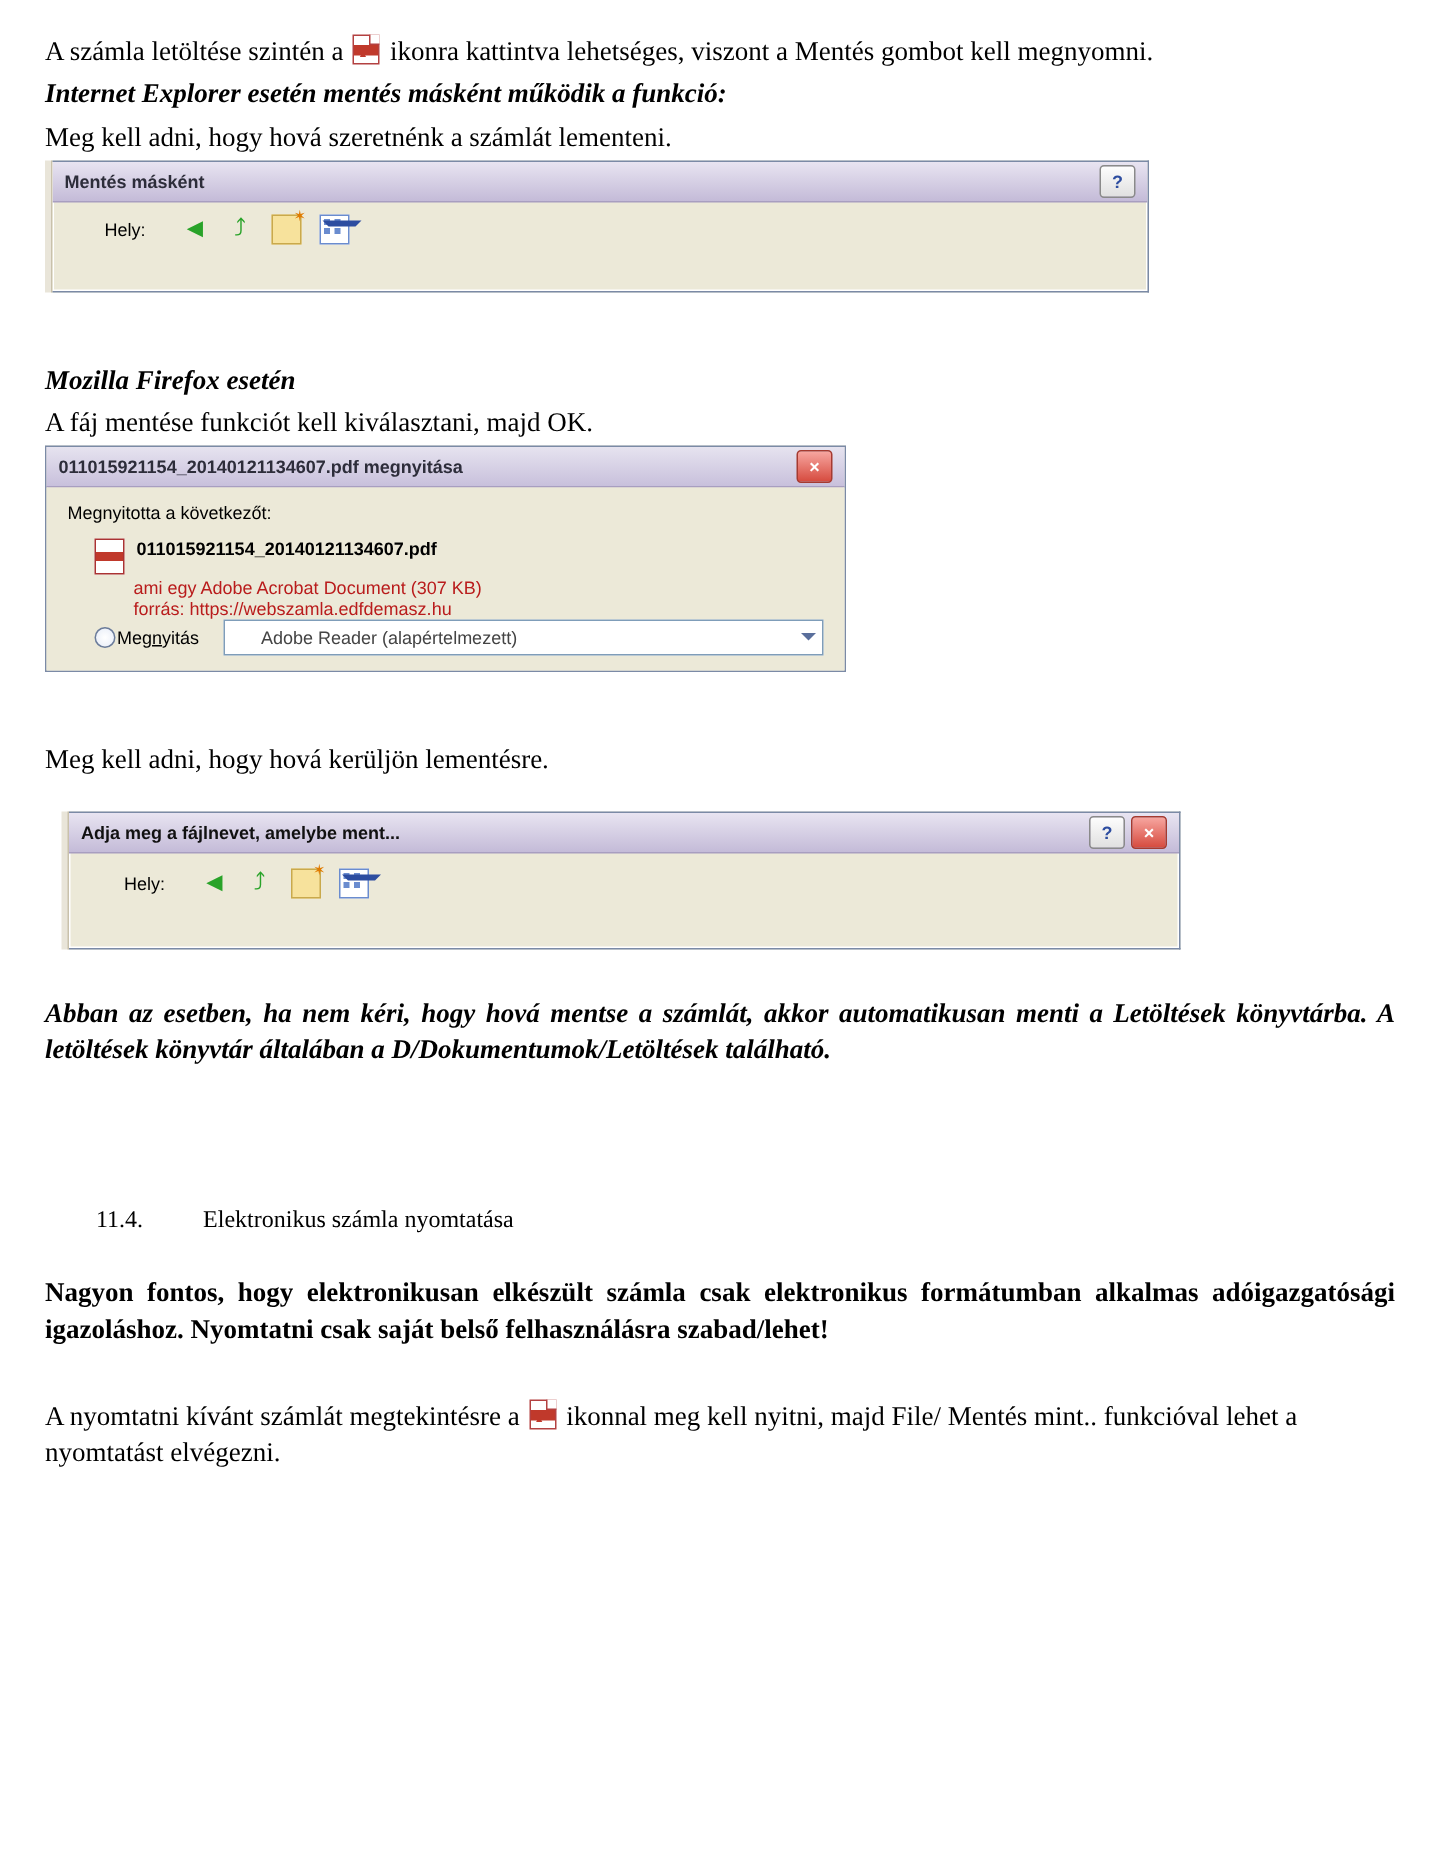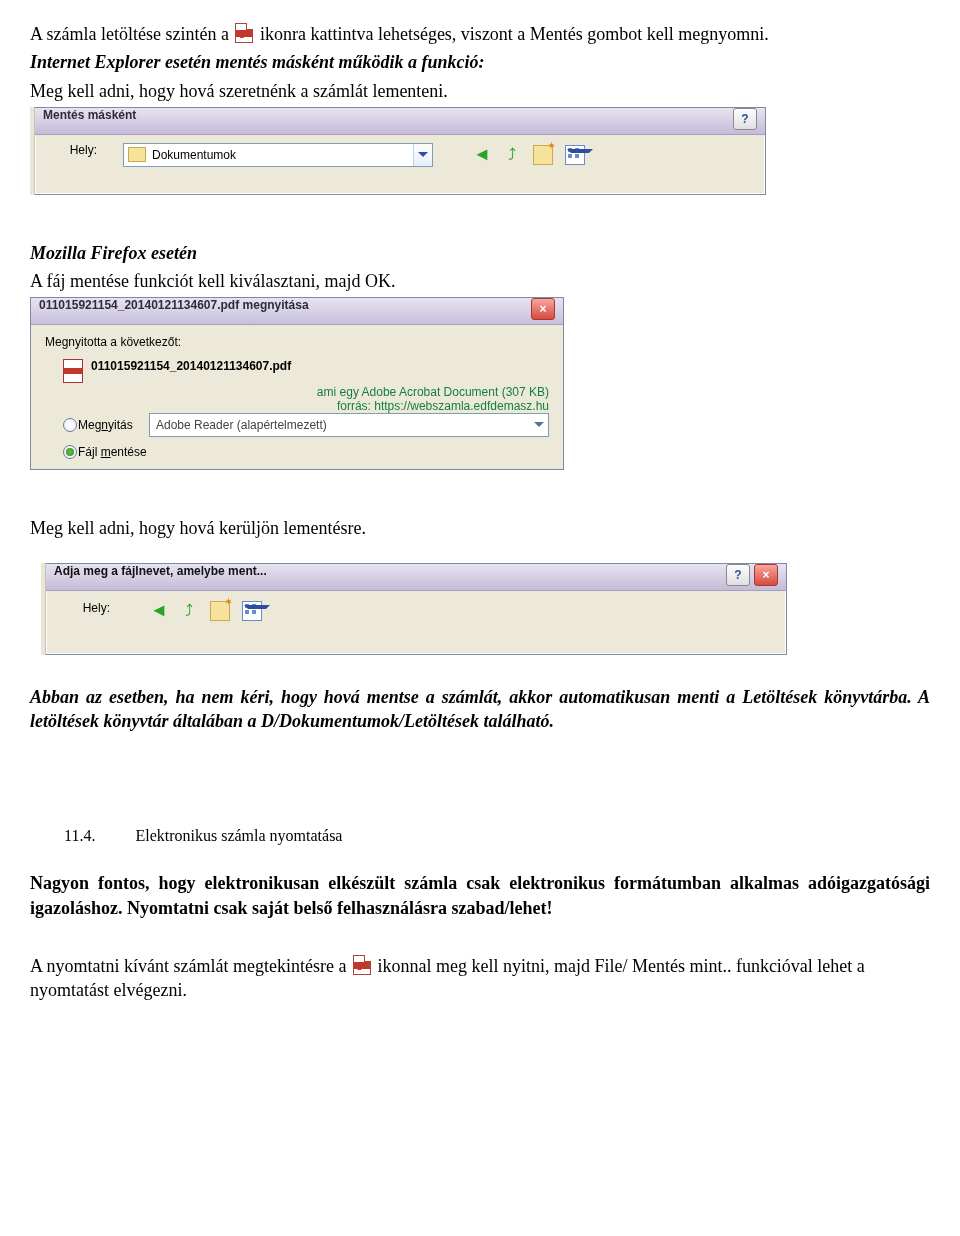--- a/index.html
+++ b/index.html
@@ -49,40 +49,40 @@
     color: #000;
     border: 1px solid #7b8aa6;
     background: #ece9d8;
     box-shadow: 0 0 0 1px #fff inset;
     position: relative;
   }
   .dialog .titlebar {
     height: 26px;
     background: linear-gradient(#e8e4f1, #c4bbd8);
     border-bottom: 1px solid #a89ec0;
-    display: flex; padding: 0 8px;
+    display: flex; align-items: center; padding: 0 8px;
     font-weight: bold;
     color: #2d2d3a;
   }
   .dialog .titlebar .right-controls {
     margin-left: auto; display: flex; gap: 4px;
   }
   .win-btn {
     width: 22px; height: 20px;
     border: 1px solid #8a8a8a;
     background: linear-gradient(#fdfdfd,#e0e0e0);
     border-radius: 3px;
     display: flex; align-items: center; justify-content: center;
     font-weight: bold;
   }
   .win-btn.help { color: #2d4da0; }
   .win-btn.close { background: linear-gradient(#f7a6a0,#d64b3f); color: #fff; border-color: #a53a30; }
 
   .dialog .body { padding: 10px 12px; }
-  .row { display: flex; gap: 26px; }
+  .row { display: flex; align-items: center; gap: 10px; }
   .label { width: 52px; text-align: right; }
   .combo {
     flex: 0 0 auto; height: 22px; background: #fff;
     border: 1px solid #7f9db9; display: flex; align-items: center;
     padding: 0 4px; position: relative;
   }
   .combo .folder-ico {
     width: 16px; height: 13px; background: #f7e29c;
     border: 1px solid #c9a94c; margin-right: 6px;
   }
@@ -120,35 +120,35 @@
   
   .ff-dialog { width: 532px; }
   .ff-dialog .content { background: #ece9d8; padding: 10px 14px; }
   .ff-dialog .filebox {
     display: flex; gap: 8px; margin: 10px 0 2px 18px;
   }
   .ff-dialog .file-ico {
     width: 18px; height: 22px; background: #fff; border: 1px solid #a33; position: relative;
   }
   .ff-dialog .file-ico::after { content:""; position:absolute; left:0; top:8px; width:100%; height:6px; background:#c0392b; }
-  .ff-dialog .file-meta { margin-left: 44px; color: #15803d; text-align: right; }
+  .ff-dialog .file-meta { margin-left: 44px; color: #b91c1c; }
   .ff-dialog .section-q { margin: 12px 0 6px 0; }
   .ff-dialog .opts { margin-left: 18px; display: flex; flex-direction: column; gap: 8px; }
   .ff-dialog .opt { display: flex; align-items: center; gap: 1px; }
   .radio {
     width: 12px; height: 12px; border: 1px solid #6b7c9b; border-radius: 50%;
     background: radial-gradient(#fff,#e6ecf7); position: relative; display:inline-block;
   }
   .radio.checked::after {
     content:""; position:absolute; left:2px; top:2px; width:8px; height:8px;
     border-radius:50%; background: radial-gradient(#6fbf4b,#2d8a1f);
   }
   .readonly-combo {
     flex: 1; height: 22px; background: #fff; border: 1px solid #7f9db9;
-    display: flex; align-items: center; padding: 0 20px 0 6px; position: relative;
+    display: flex; align-items: center; padding: 0 20px 0 24px; position: relative;
     color: #444;
   }
   .readonly-combo::after {
     content:""; position:absolute; right:4px; top:8px; border:5px solid transparent; border-top-color:#5a6f9c;
   }
 
   .cropped-left { border-left: none; }
   .dialog.saveas1 { width: 730px; height: 86px; overflow:hidden; }
   .dialog.saveas1 .body { padding: 8px 10px 6px 10px; }
   .dialog.saveas1 .combo { width: 300px; }
@@ -175,114 +175,105 @@
 <p class="bold italic">Internet Explorer esetén mentés másként működik a funkció:</p>
 <p>Meg kell adni, hogy hová szeretnénk a számlát lementeni.</p>
 
 <div style="display:flex; margin-top:2px;">
   <div class="left-sash"></div>
   <div class="dialog saveas1 cropped-left">
     <div class="titlebar">
       <span>Mentés másként</span>
       <div class="right-controls">
         <div class="win-btn help">?</div>
-      </div>
-    </div>
-    <div class="body">
-      <div class="row">
-        <div class="label">Hely:</div>
-        <div class="combo">
-          <span class="folder-ico"></span>
-          <span class="value">Dokumentumok</span>
-          <span class="arrow-btn"></span>
-        </div>
-        <div class="nav-icons">
-          <span class="ic-back">◄</span>
-          <span class="ic-up">⤴</span>
-          <span class="ic-newfolder"></span>
-          <span class="ic-views">
-              <span class="dd"></span>
-            </span>
-        </div>
-      </div>
-    </div>
-  </div>
-</div>
-
-<div class="spacer-lg"></div>
-
-<p class="bold italic">Mozilla Firefox esetén</p>
-<p>A fáj mentése funkciót kell kiválasztani, majd OK.</p>
-
-<div class="dialog ff-dialog" style="margin-top:2px;">
-  <div class="titlebar" style="background:linear-gradient(#e6e3ef,#c8c0dc);">
-    <span>
-      <span>011015921154_20140121134607.pdf</span>
-      <span>megnyitása</span>
-    </span>
-    <div class="right-controls">
-      <div class="win-btn close">×</div>
-    </div>
-  </div>
-  <div class="content">
-    <div>Megnyitotta a következőt:</div>
-    <div class="filebox">
-      <span class="file-ico"></span>
-      <span class="bold">011015921154_20140121134607.pdf</span>
-    </div>
-    <div class="file-meta">ami egy  Adobe Acrobat Document (307 KB)</div>
-    <div class="file-meta">forrás:  https://webszamla.edfdemasz.hu</div>
-    <div class="opts">
-      <div class="opt">
-        <span class="radio"></span>
-        <span style="width:70px">Meg<u>n</u>yitás</span>
-        <div class="readonly-combo">
-          <span>Adobe Reader  (alapértelmezett)</span>
-        </div>
-      </div>
-      <div class="opt">
-        <span class="radio checked"></span>
-        <span>Fájl <u>m</u>entése</span>
-      </div>
-    </div>
-  </div>
-</div>
-
-<div class="spacer-lg"></div>
-
-<p>Meg kell adni, hogy hová kerüljön lementésre.</p>
-
-<div style="height:18px"></div>
-
-<div style="display:flex;margin-left:11px;">
-  <div class="left-sash"></div>
-  <div class="dialog saveas2 cropped-left">
-    <div class="titlebar">
-      <span>Adja meg a fájlnevet, amelybe ment...</span>
-      <div class="right-controls">
-        <div class="win-btn help">?</div>
-        <div class="win-btn close">×</div>
       </div>
     </div>
     <div class="body">
       <div class="row">
         <div class="label">Hely:</div>
         <div class="nav-icons">
           <span class="ic-back">◄</span>
           <span class="ic-up">⤴</span>
           <span class="ic-newfolder"></span>
           <span class="ic-views">
               <span class="dd"></span>
             </span>
         </div>
       </div>
     </div>
   </div>
 </div>
 
+<div class="spacer-lg"></div>
+
+<p class="bold italic">Mozilla Firefox esetén</p>
+<p>A fáj mentése funkciót kell kiválasztani, majd OK.</p>
+
+<div class="dialog ff-dialog" style="margin-top:2px;">
+  <div class="titlebar" style="background:linear-gradient(#e6e3ef,#c8c0dc);">
+    <span>
+      <span>011015921154_20140121134607.pdf</span>
+      <span>megnyitása</span>
+    </span>
+    <div class="right-controls">
+      <div class="win-btn close">×</div>
+    </div>
+  </div>
+  <div class="content">
+    <div>Megnyitotta a következőt:</div>
+    <div class="filebox">
+      <span class="file-ico"></span>
+      <span class="bold">011015921154_20140121134607.pdf</span>
+    </div>
+    <div class="file-meta">ami egy  Adobe Acrobat Document (307 KB)</div>
+    <div class="file-meta">forrás:  https://webszamla.edfdemasz.hu</div>
+    <div class="opts">
+      <div class="opt">
+        <span class="radio"></span>
+        <span style="width:70px">Meg<u>n</u>yitás</span>
+        <div class="readonly-combo">
+          <span>Adobe Reader  (alapértelmezett)</span>
+        </div>
+      </div>
+    </div>
+  </div>
+</div>
+
+<div class="spacer-lg"></div>
+
+<p>Meg kell adni, hogy hová kerüljön lementésre.</p>
+
+<div style="height:18px"></div>
+
+<div style="display:flex;margin-left:11px;">
+  <div class="left-sash"></div>
+  <div class="dialog saveas2 cropped-left">
+    <div class="titlebar">
+      <span>Adja meg a fájlnevet, amelybe ment...</span>
+      <div class="right-controls">
+        <div class="win-btn help">?</div>
+        <div class="win-btn close">×</div>
+      </div>
+    </div>
+    <div class="body">
+      <div class="row">
+        <div class="label">Hely:</div>
+        <div class="nav-icons">
+          <span class="ic-back">◄</span>
+          <span class="ic-up">⤴</span>
+          <span class="ic-newfolder"></span>
+          <span class="ic-views">
+              <span class="dd"></span>
+            </span>
+        </div>
+      </div>
+    </div>
+  </div>
+</div>
+
 <div class="spacer-md"></div>
 
 <p class="bold italic justify">Abban az esetben, ha nem kéri, hogy hová mentse a számlát, akkor automatikusan menti a Letöltések könyvtárba. A letöltések könyvtár általában a D/Dokumentumok/Letöltések található.</p>
 
 <div style="height:90px"></div>
 
 <div class="section-heading">
   <span>11.4.</span>
   <span>Elektronikus számla nyomtatása</span>
 </div>

